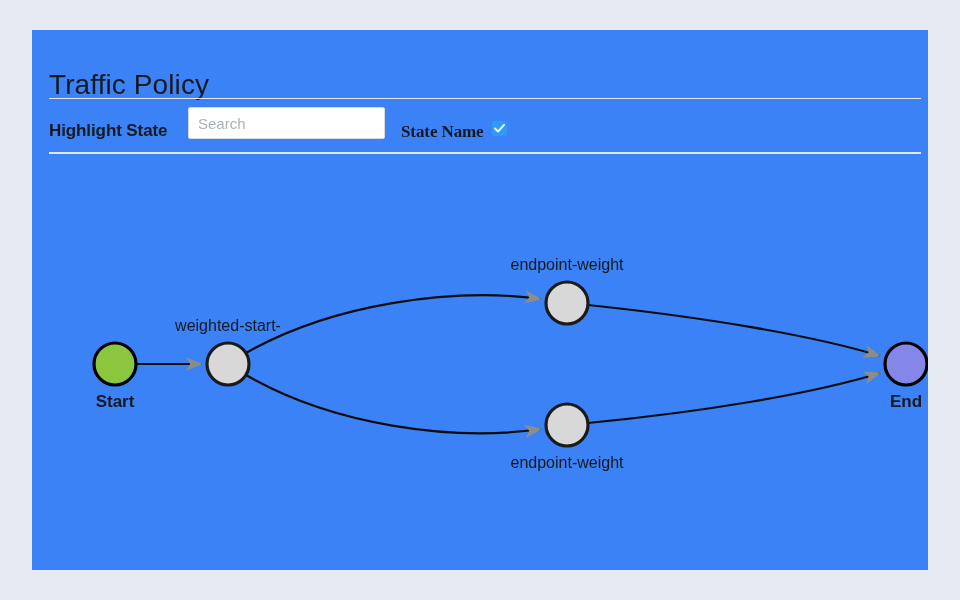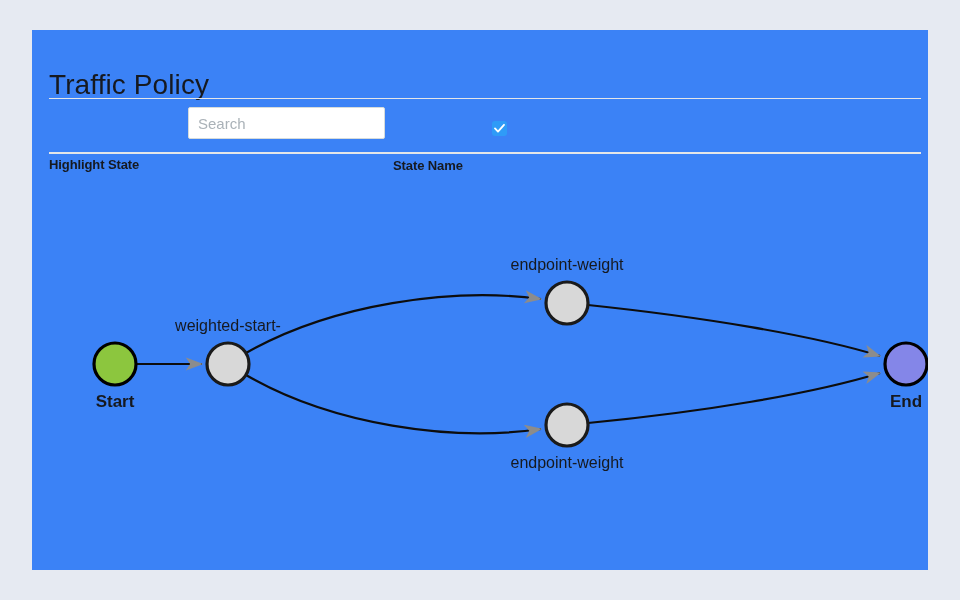--- a/index.html
+++ b/index.html
@@ -52,27 +52,26 @@
   
   #controls {
     position: absolute;
     left: 17px;
     top: 72px;
     height: 48px;
     width: 872px;
   }
   .ctl-label {
     position: absolute;
-    font-size: 13px;
+    font-size: 17px;
     font-weight: bold;
     color: #16191f;
     letter-spacing: -0.1px;
     white-space: nowrap;
     top: 19px;
-    margin-top: 36px;
   }
   #highlight-state-label { left: 0px; }
 
   #search-input {
     position: absolute;
     left: 139px;
     top: 5px;
     width: 197px;
     height: 32px;
     box-sizing: border-box;
@@ -83,21 +82,21 @@
     font-size: 15px;
     color: #16191f;
     padding: 0 9px;
     outline: none;
   }
   #search-input::placeholder {
     color: #aab2b8;
     opacity: 1;
   }
 
-  #state-name-label { left: 344px; top: 20px; }
+  #state-name-label { left: 352px; top: 20px; font-family: Liberation Serif, serif; }
 
   #state-name-checkbox {
     position: absolute;
     left: 443px;
     top: 19px;
     width: 15px;
     height: 15px;
     border-radius: 3px;
     background: #2f9bf7;
     cursor: pointer;

